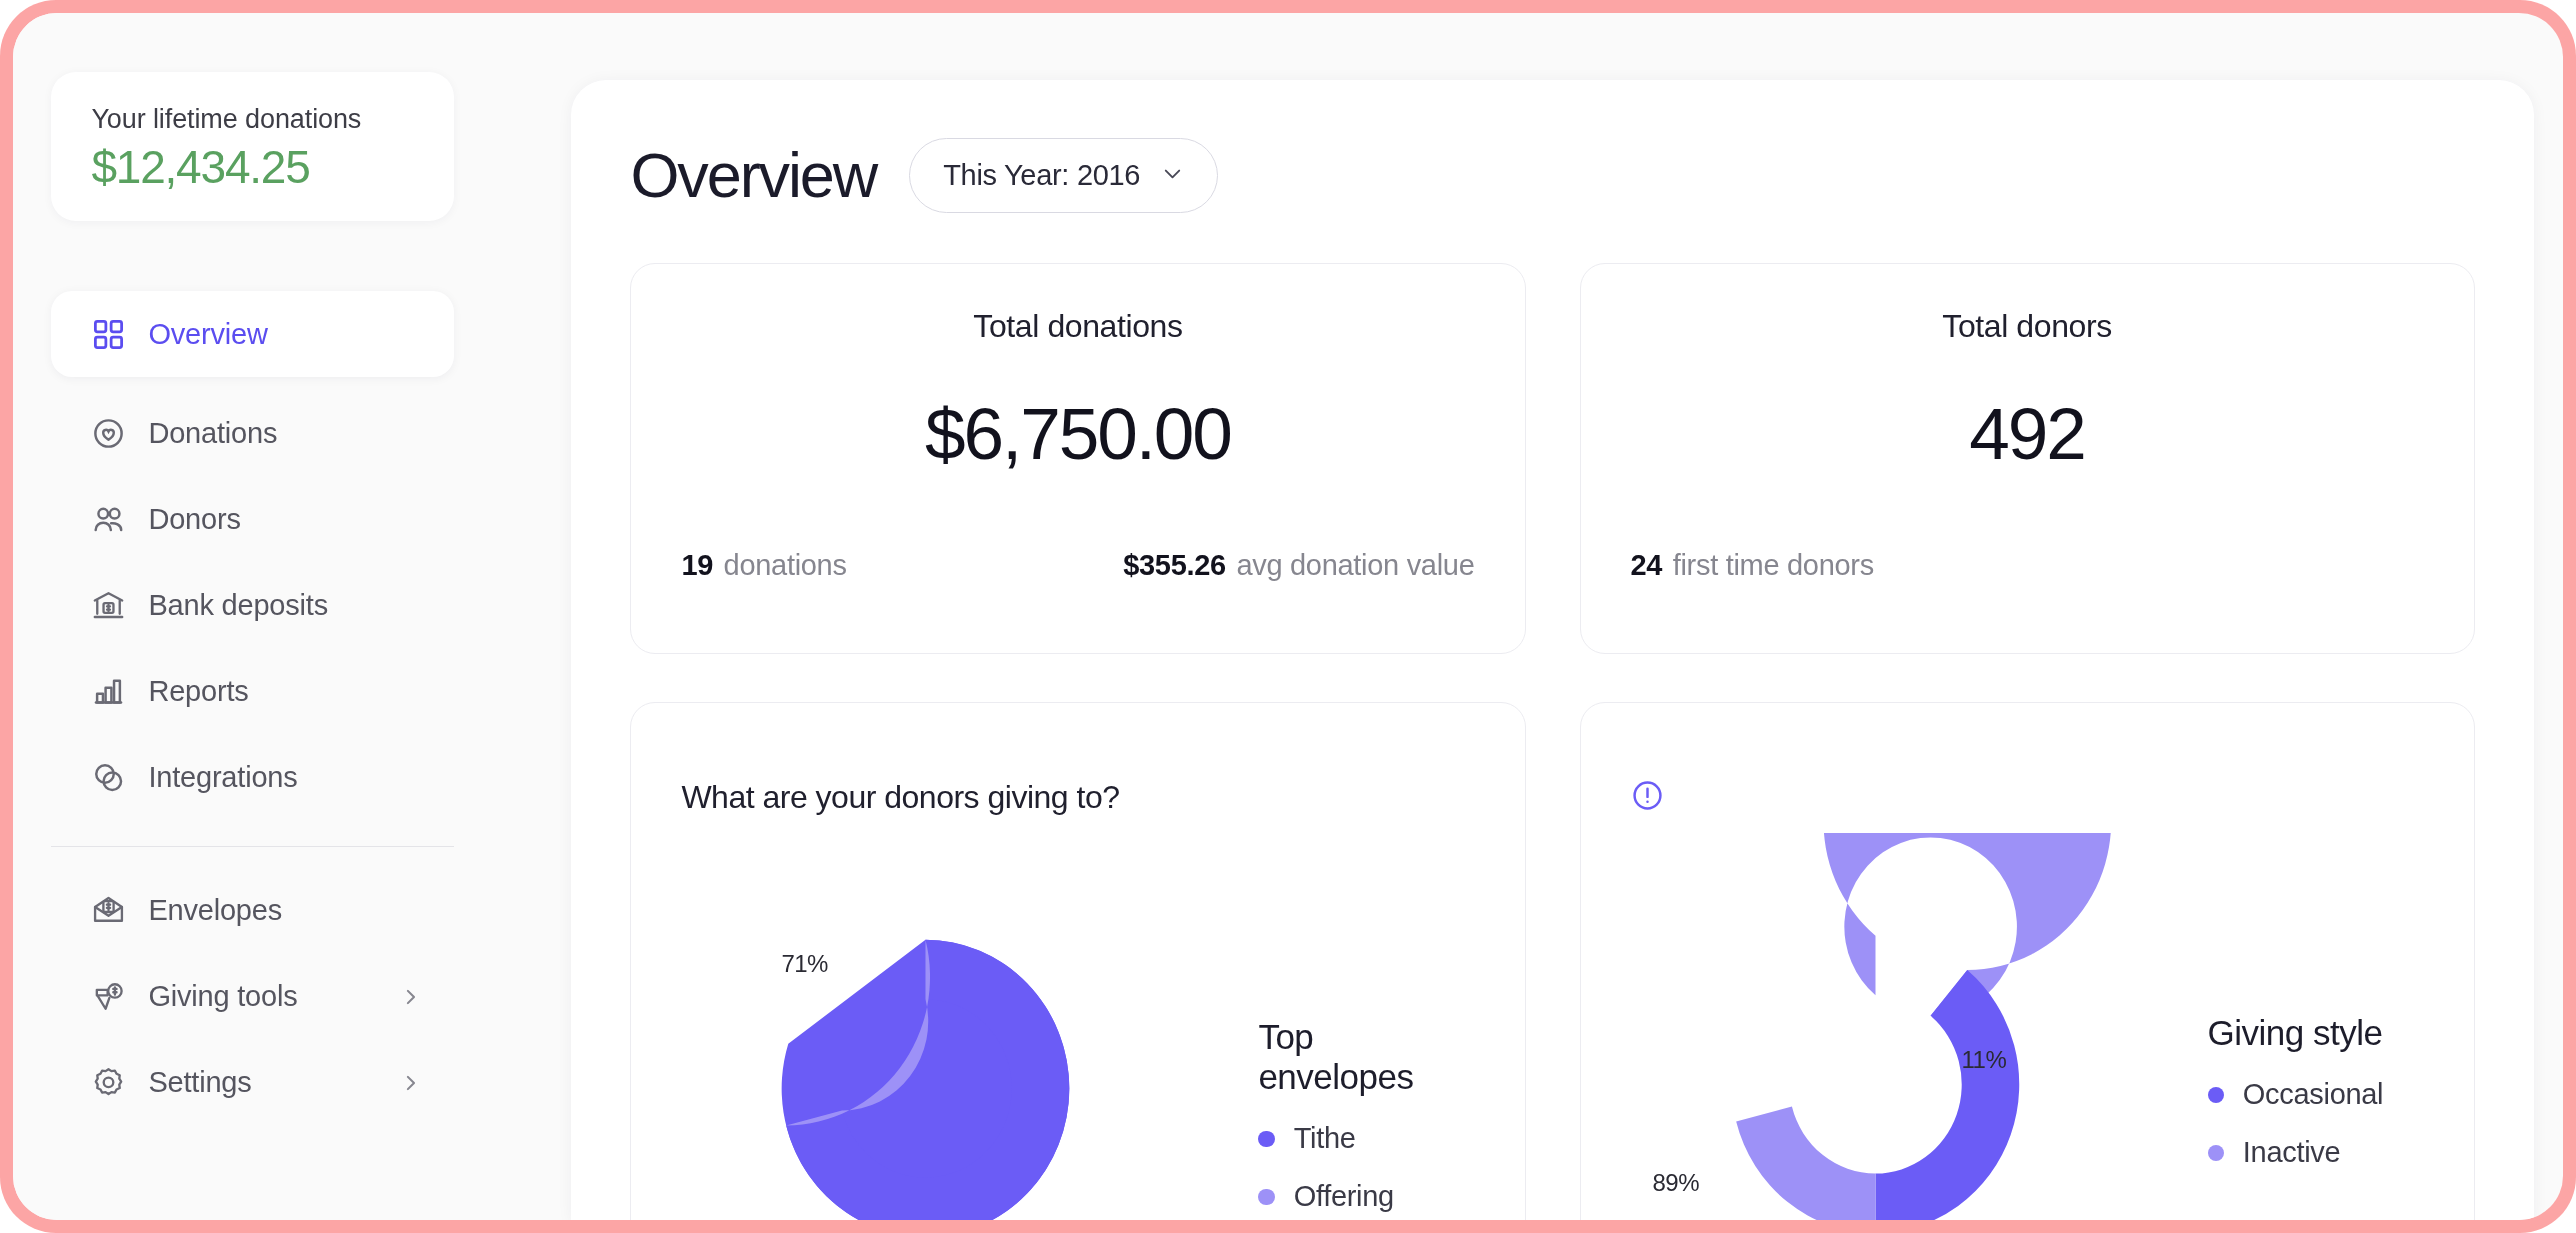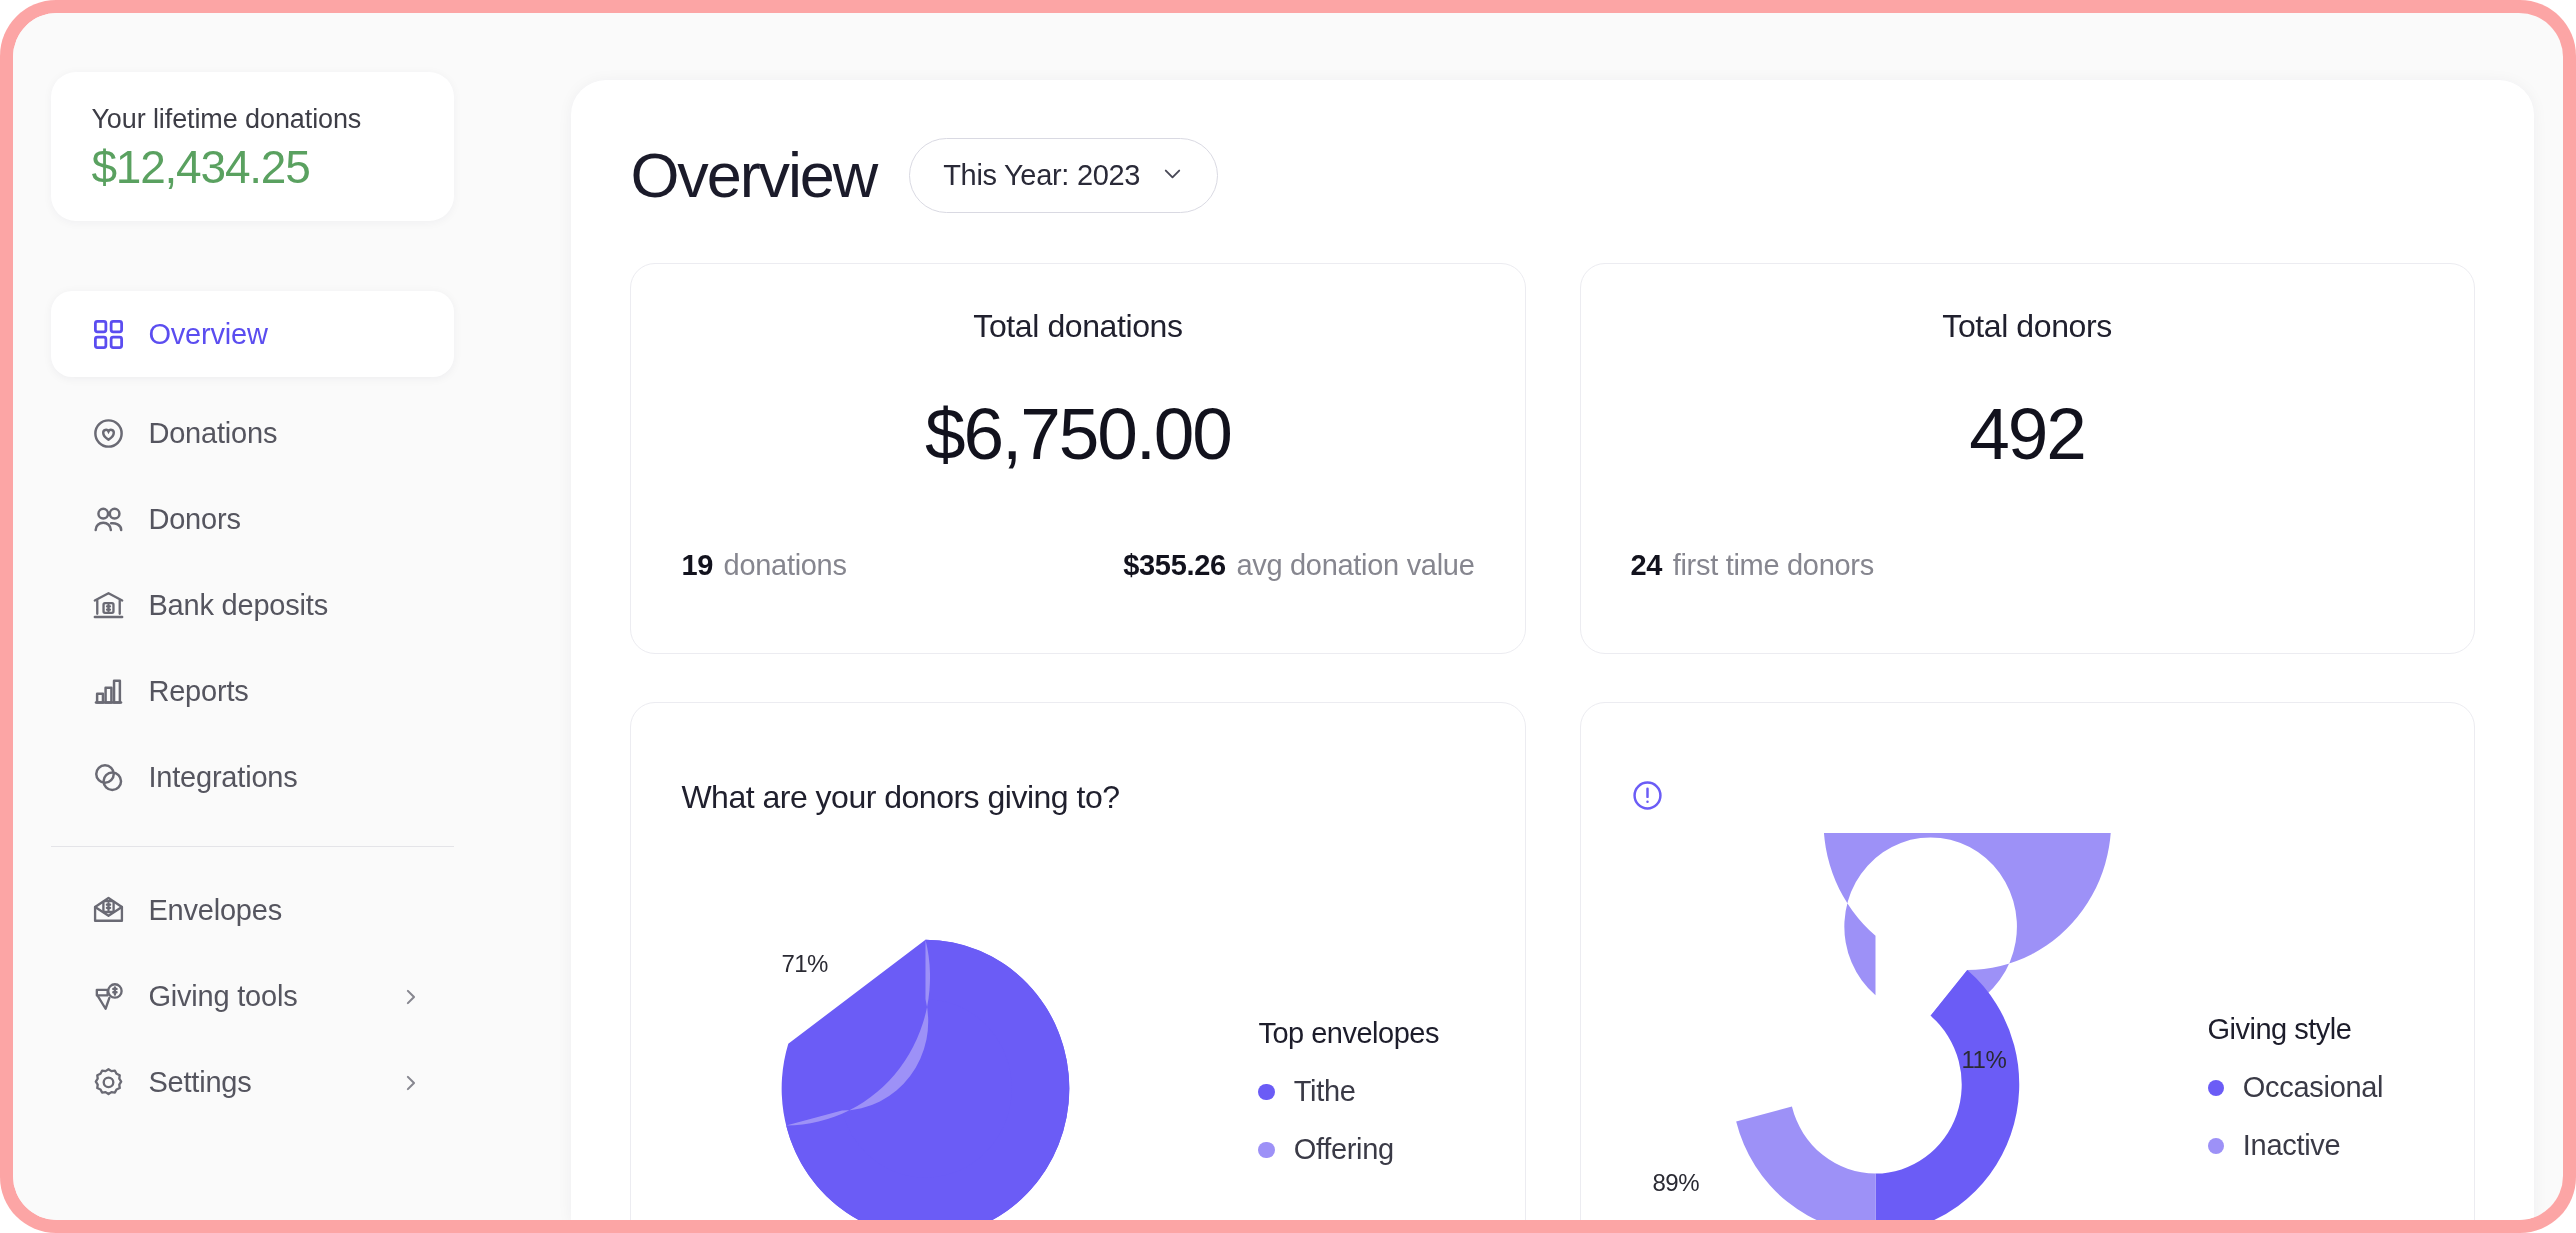--- a/index.html
+++ b/index.html
@@ -250,21 +250,21 @@
     font-size: 24px;
     color: #2a2a33;
     letter-spacing: -0.5px;
   }
 
   .legend {
     margin-left: 88px;
     margin-top: 180px;
   }
   .legend-title {
-    font-size: 29px;
+    font-size: 35px;
     color: #1d1d2b;
     letter-spacing: -0.5px;
     margin-bottom: 25px;
   }
   .legend-item {
     display: flex;
     align-items: center;
     gap: 19px;
     margin-bottom: 25px;
     font-size: 29px;
@@ -410,21 +410,21 @@
         </div>
 
       </nav>
     </div>
 
     <div class="main">
 
       <div class="page-header">
         <div class="page-title">Overview</div>
         <div class="year-select">
-          <span>This Year: 2023</span>
+          <span>This Year: 2016</span>
           <span>
             <svg width="23" height="23" viewBox="0 0 24 24" fill="none" stroke="#4a4a58" stroke-width="2" stroke-linecap="round" stroke-linejoin="round">
               <path d="M5 9l7 7 7-7"></path>
             </svg>
           </span>
         </div>
       </div>
 
       <div class="cards-row">
 

